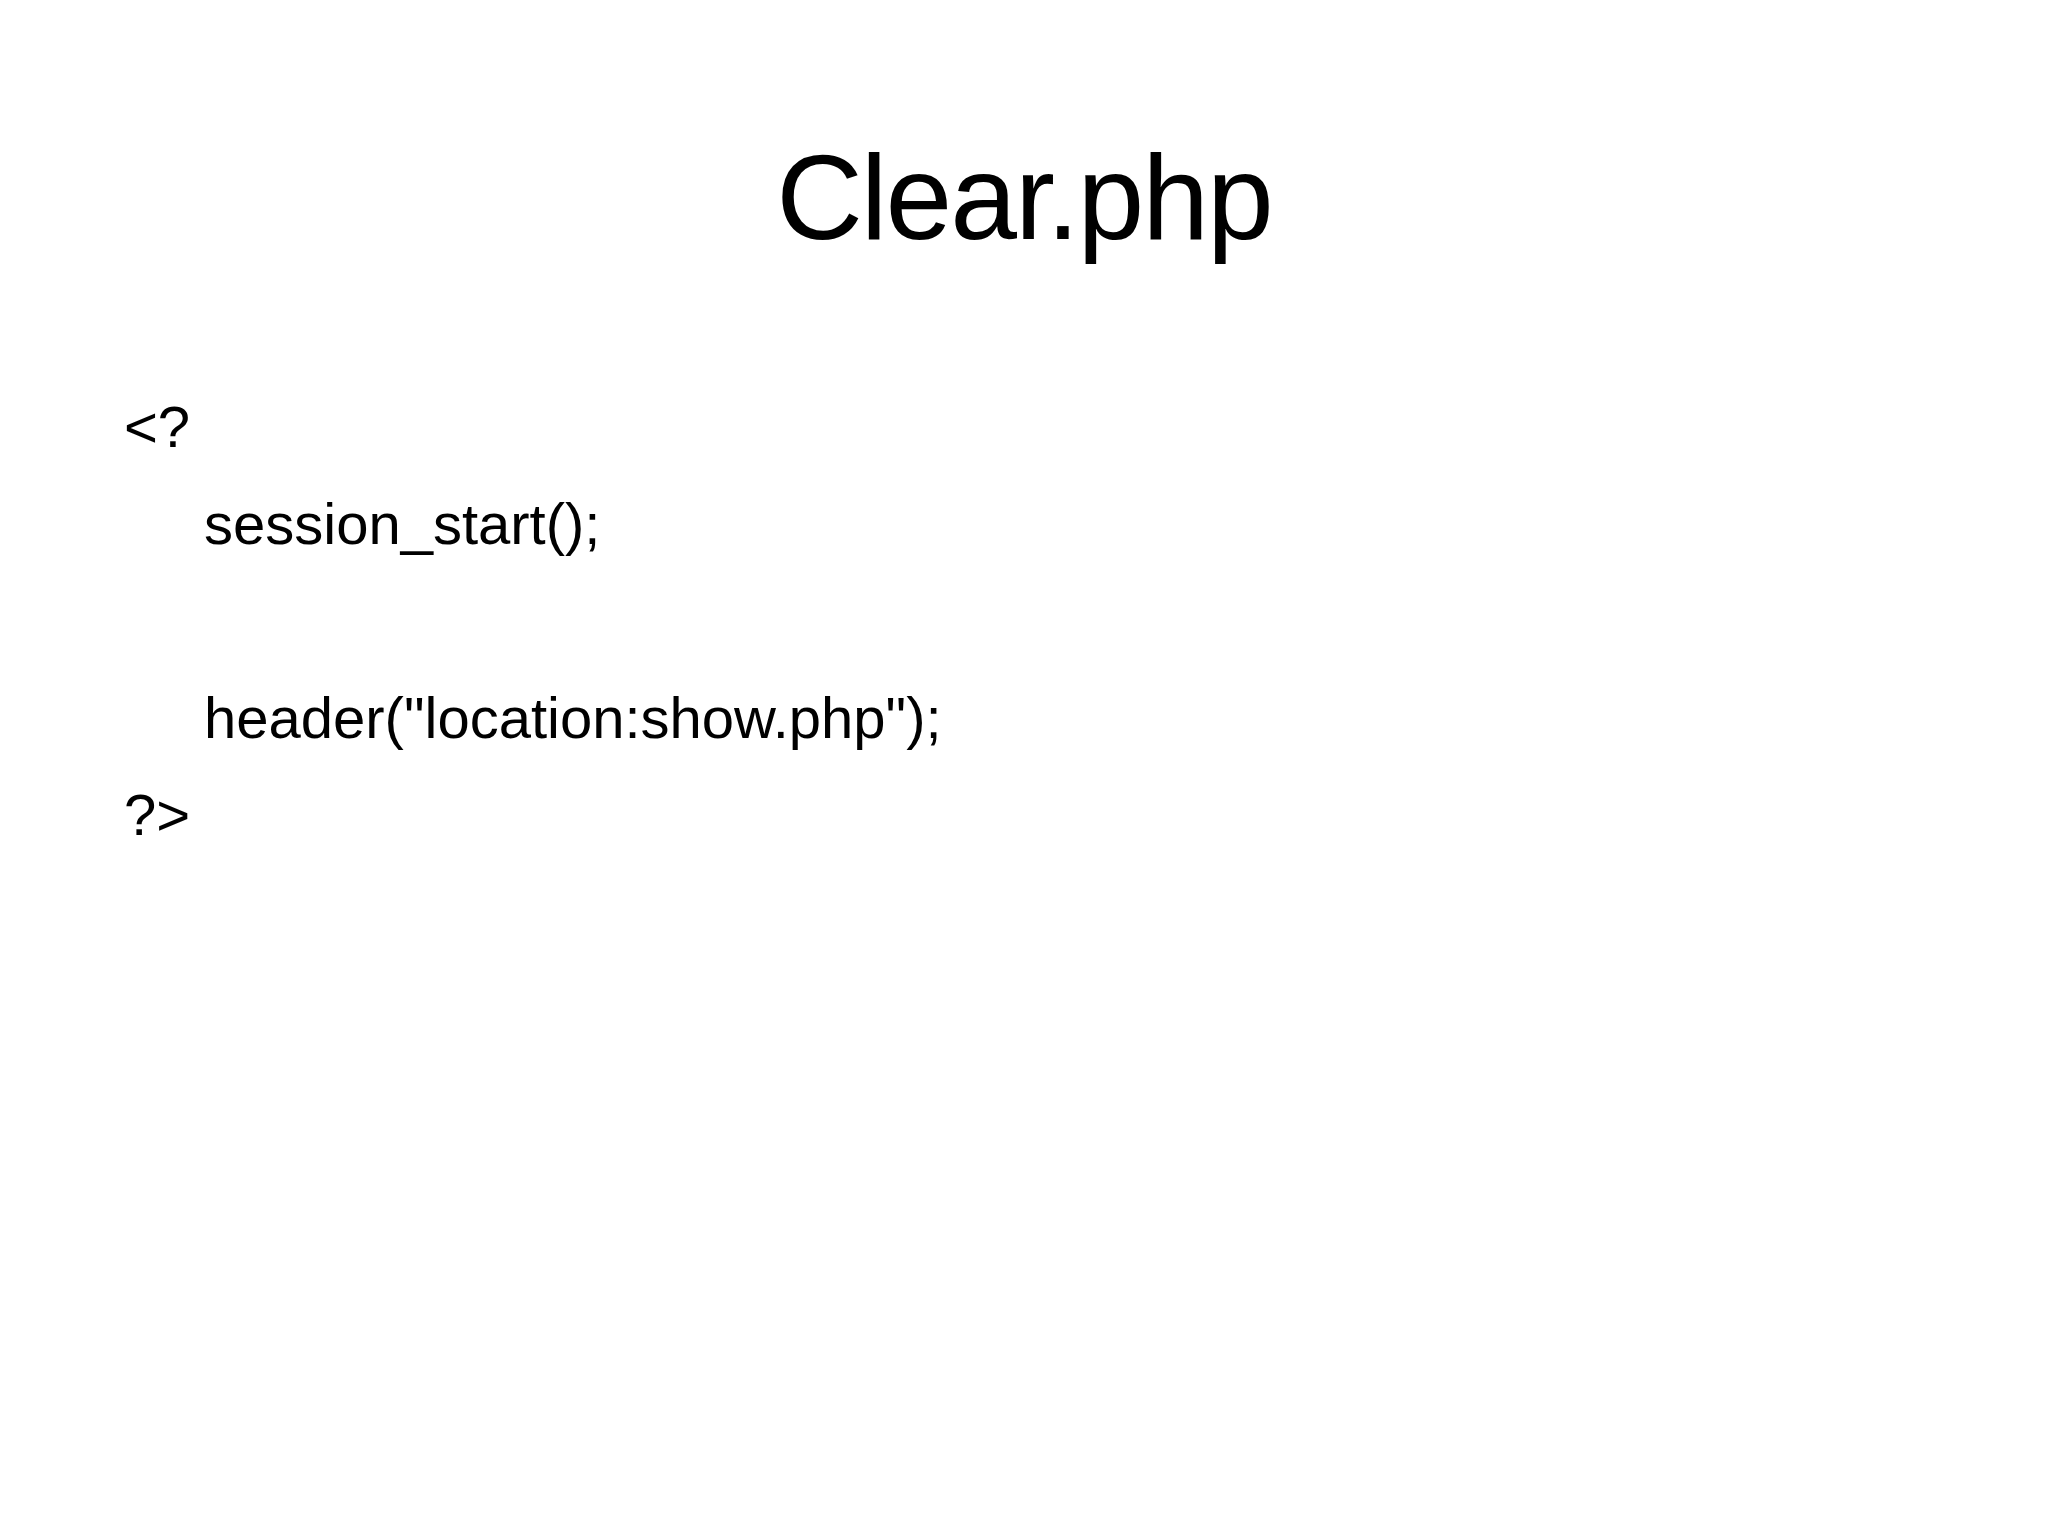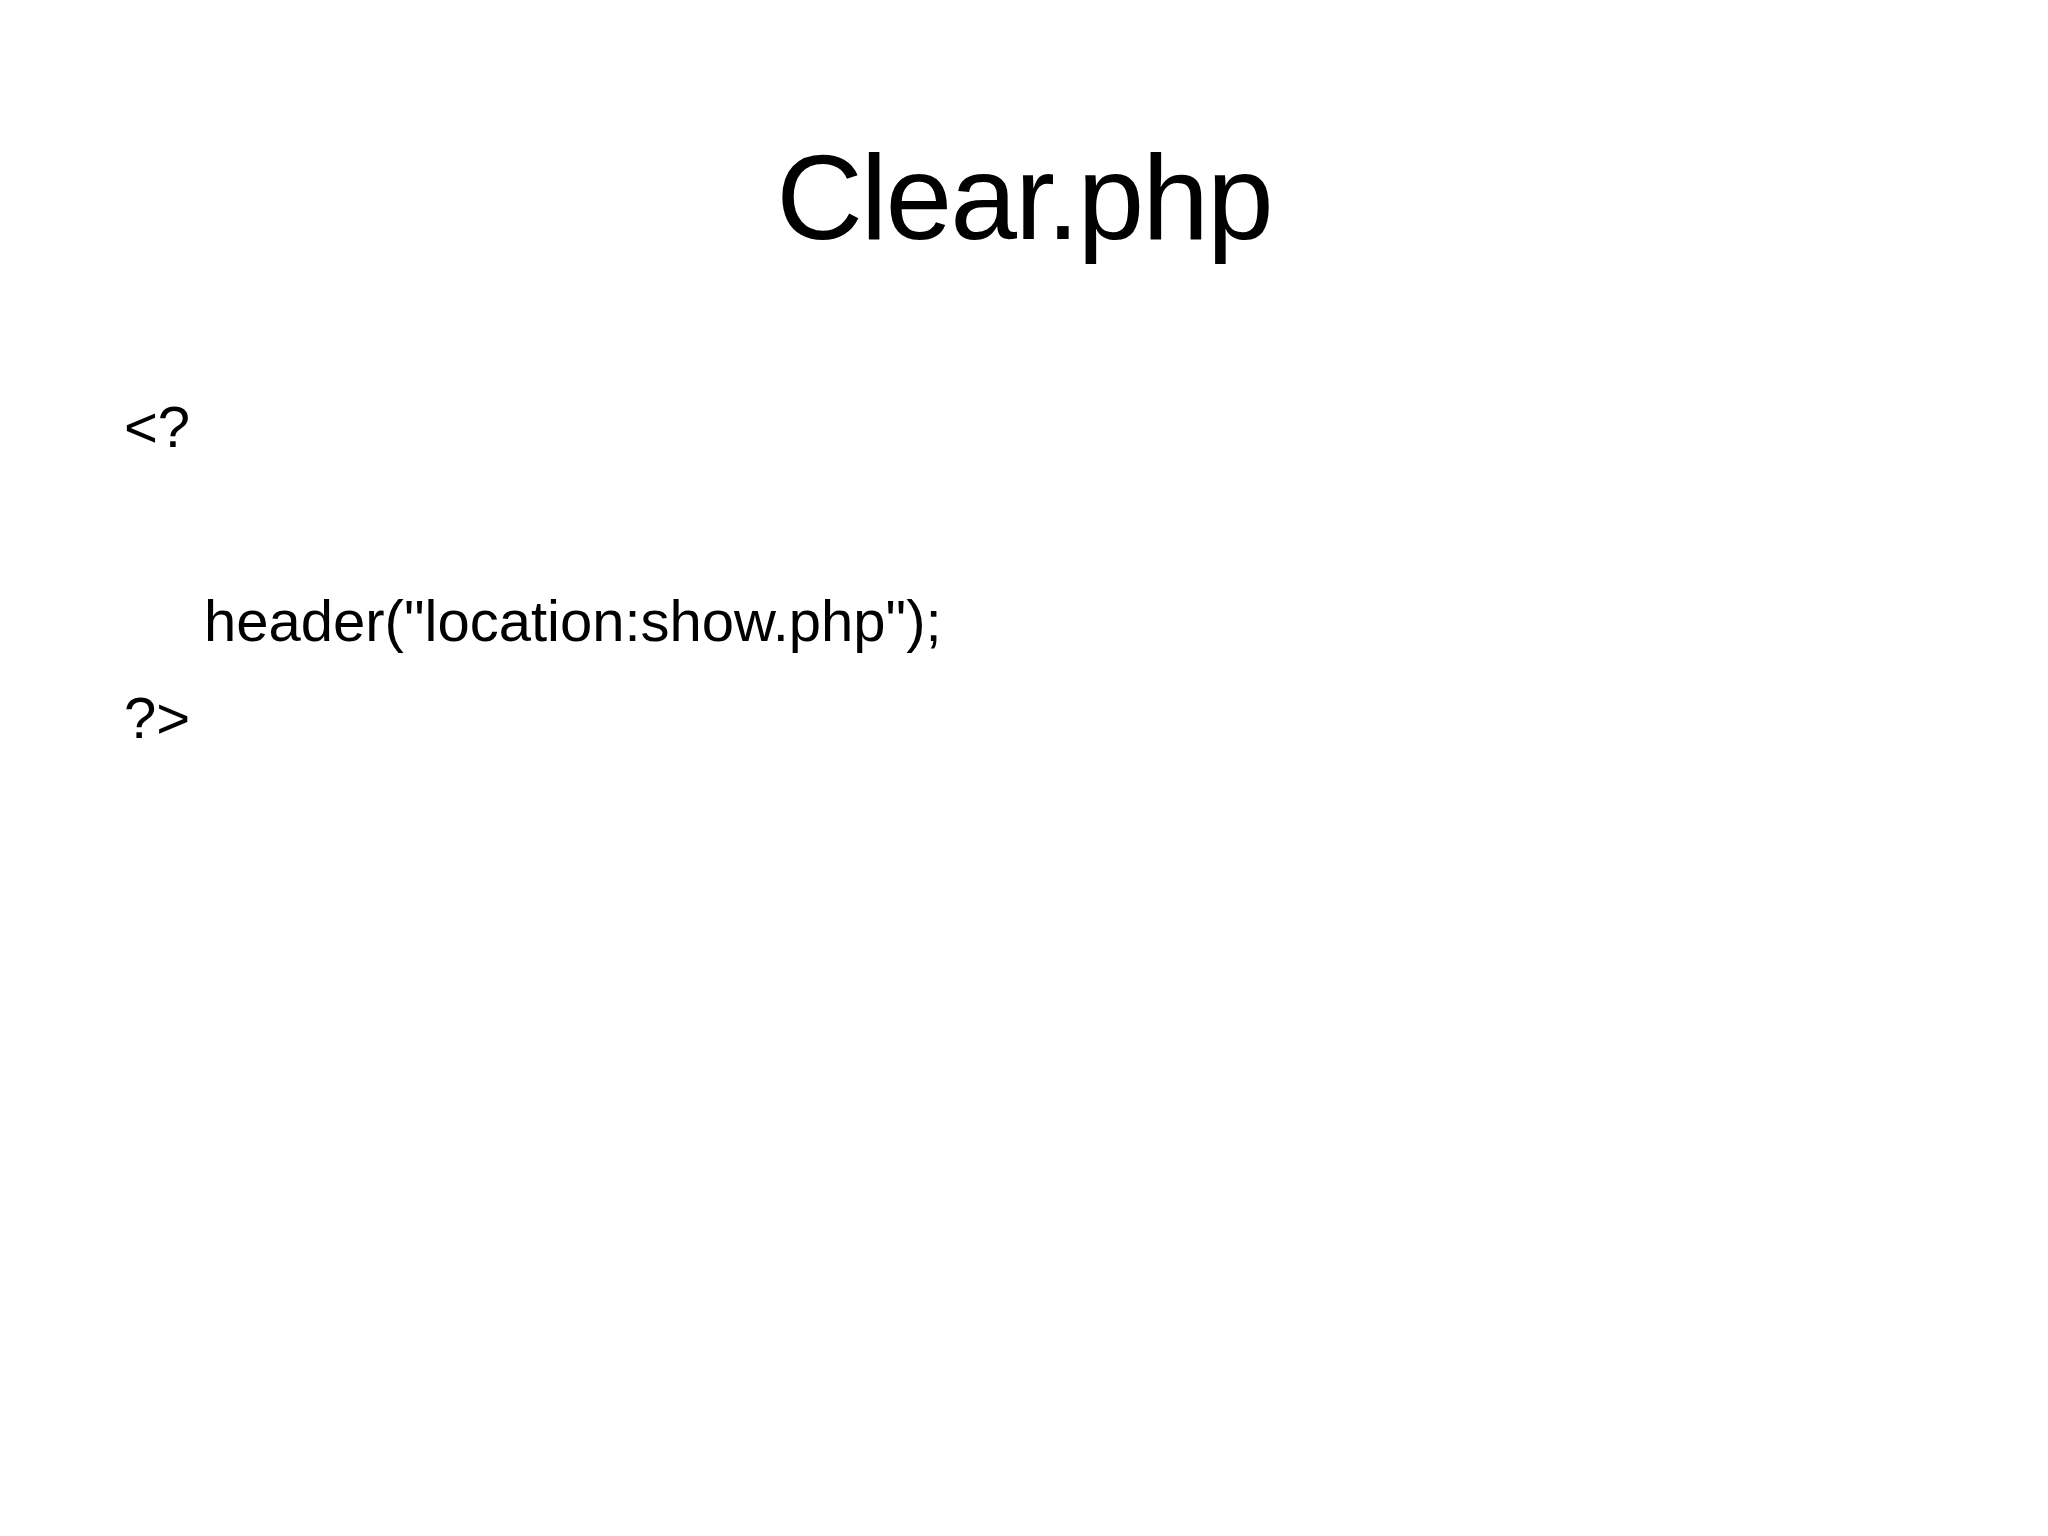--- a/index.html
+++ b/index.html
@@ -47,18 +47,19 @@
 </style>
 </head>
 <body>
 
 <div class="slide" style="--bg: #ffffff; --fg: #000000;">
 
   <div class="slide-title">Clear.php</div>
 
   <div class="code-block">
     <div class="code-line" data-indent="0">&lt;?</div>
+    <div class="code-line" data-indent="1">session_start();</div>
     <div class="code-line" data-indent="1"></div>
     <div class="code-line" data-indent="1">header("location:show.php");</div>
     <div class="code-line" data-indent="0">?&gt;</div>
   </div>
 
 </div>
 
 </body></html>

